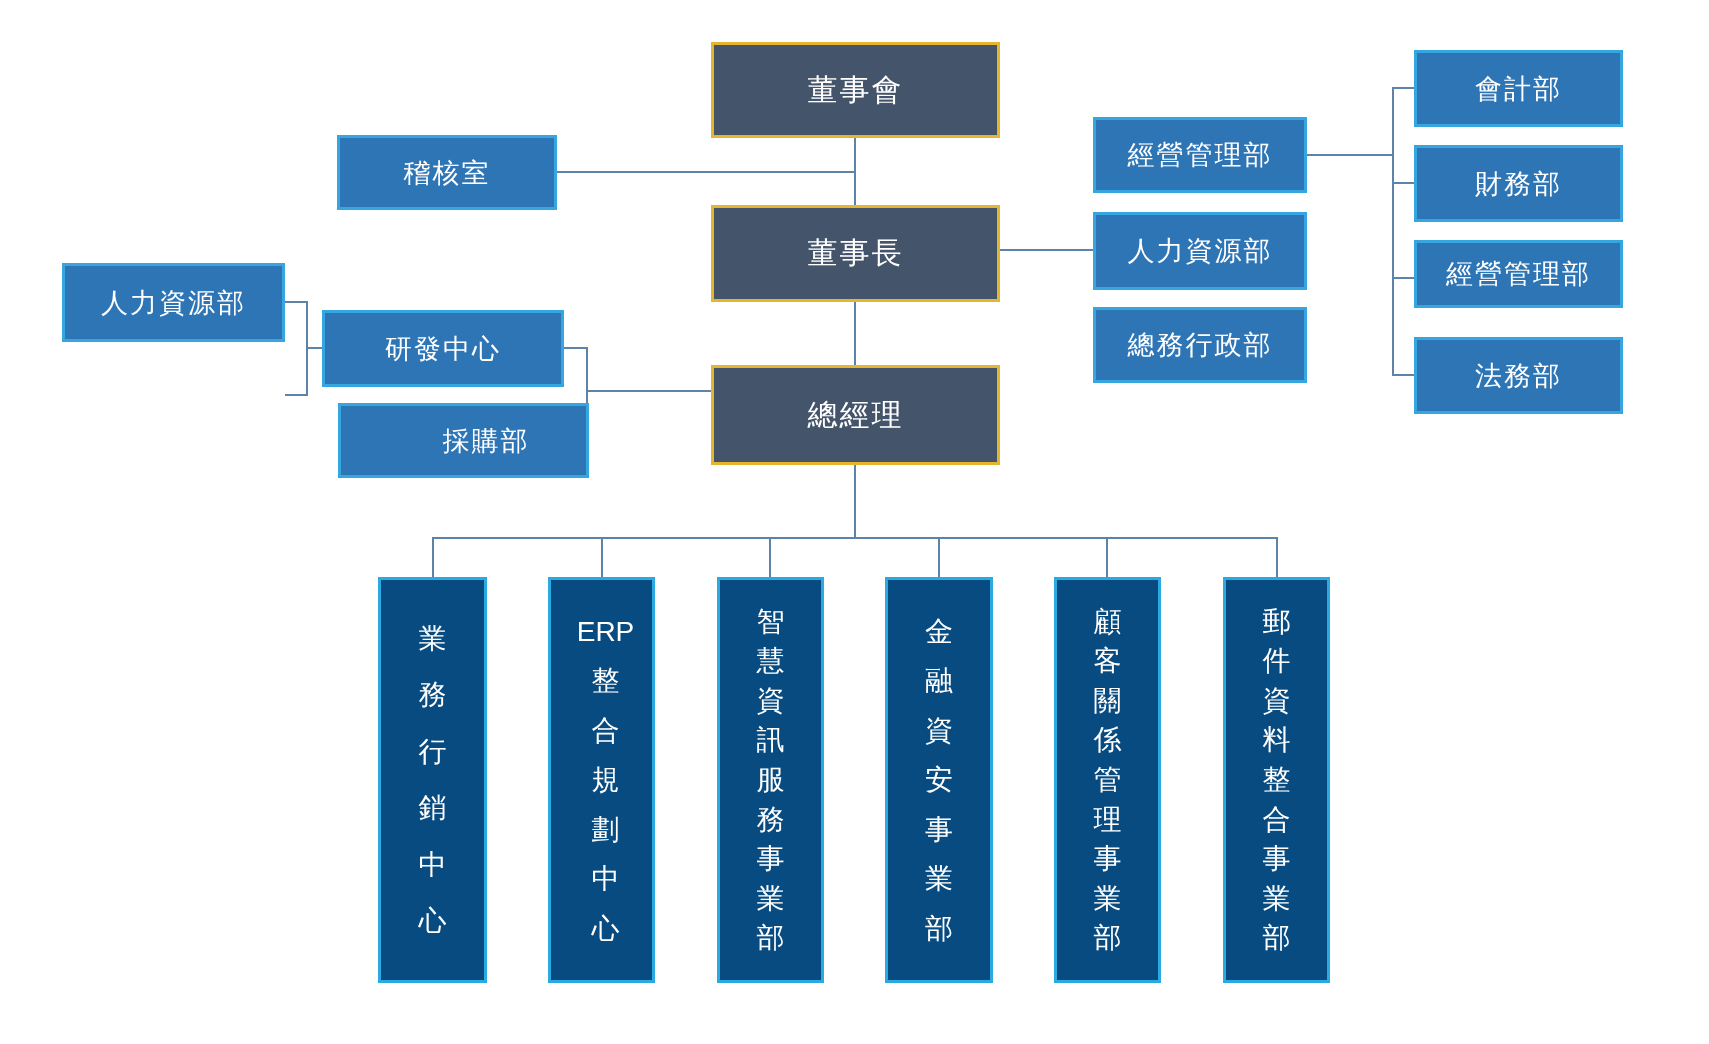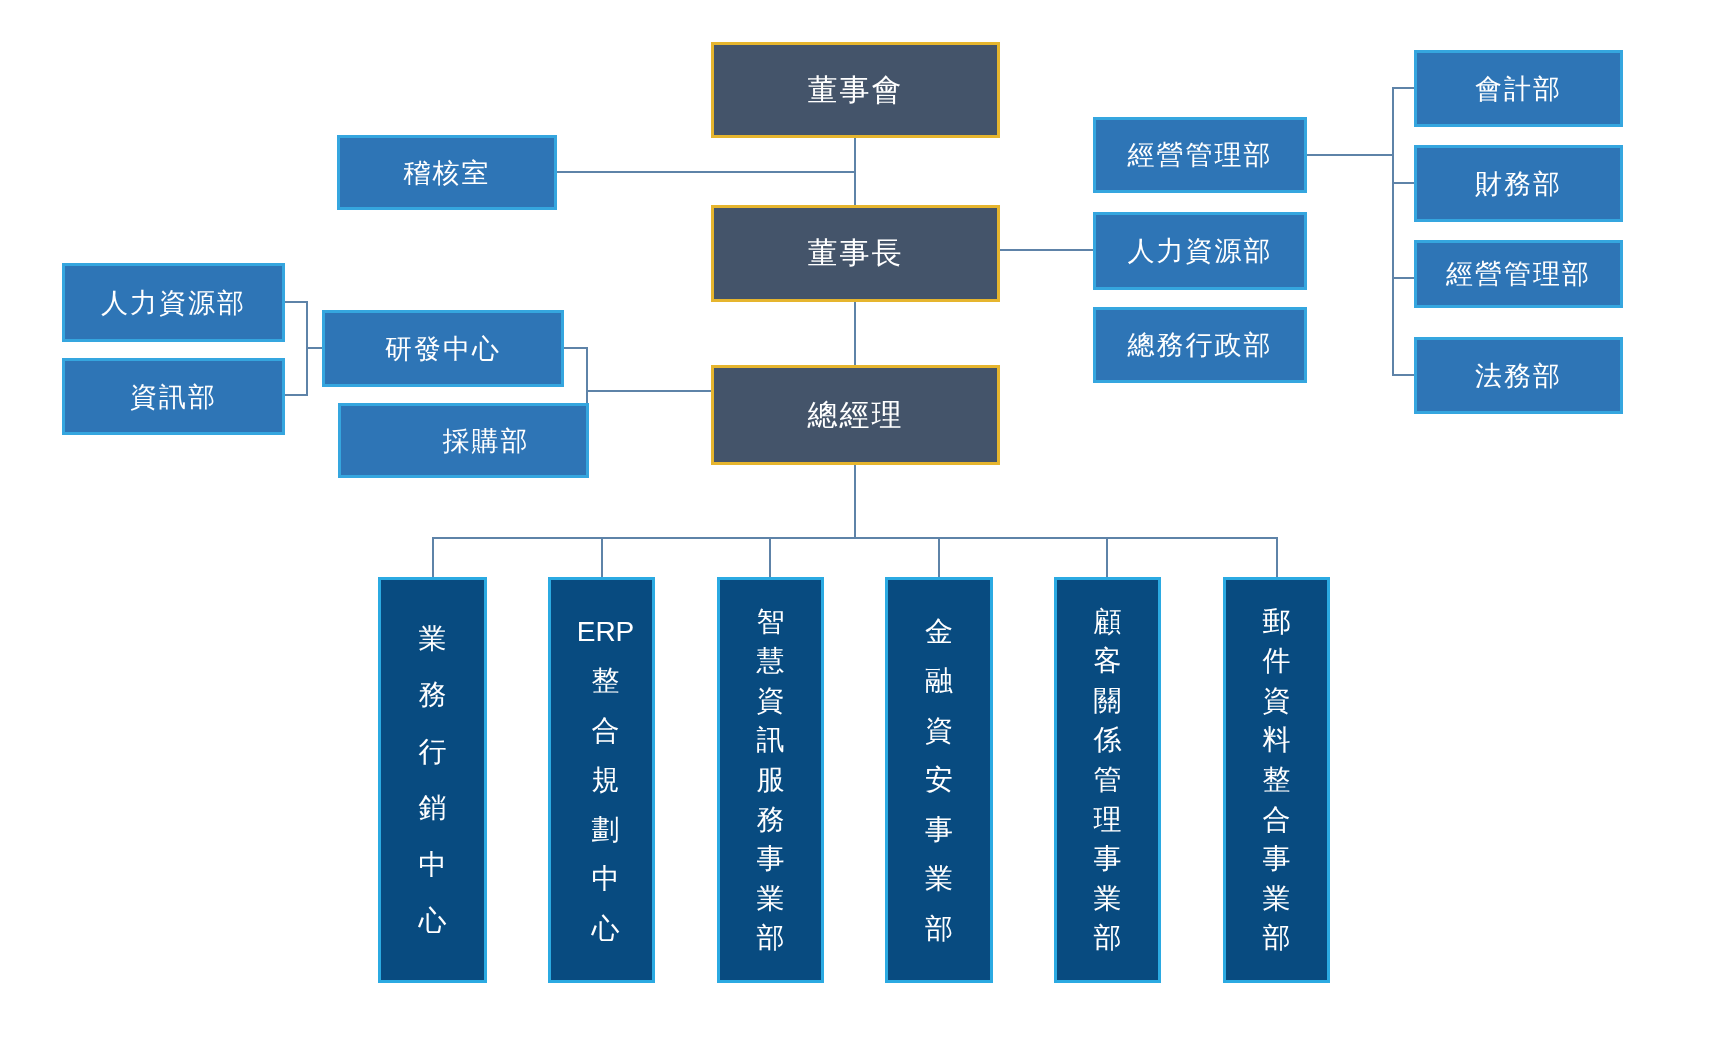--- a/index.html
+++ b/index.html
@@ -101,21 +101,20 @@
   <div class="vline" style="left:938px;top:537px;height:40px;"></div>
   <div class="vline" style="left:1106px;top:537px;height:40px;"></div>
   <div class="vline" style="left:1276px;top:537px;height:40px;"></div>
 
   <div class="node exec" style="left:711px;top:205px;width:289px;height:97px;">董事長</div>
   <div class="node exec" style="left:711px;top:42px;width:289px;height:96px;">董事會</div>
   <div class="node exec" style="left:711px;top:365px;width:289px;height:100px;">總經理</div>
 
   <div class="node dept" style="left:337px;top:135px;width:220px;height:75px;">稽核室</div>
   <div class="node dept" style="left:62px;top:263px;width:223px;height:79px;">人力資源部</div>
-  <div class="node dept" style="left:62px;top:358px;width:223px;height:77px;">資訊部</div>
   <div class="node dept" style="left:322px;top:310px;width:242px;height:77px;">研發中心</div>
   <div class="node dept" style="left:338px;top:403px;width:251px;height:75px;padding-left:45px;">採購部</div>
   <div class="node dept" style="left:1093px;top:117px;width:214px;height:76px;">經營管理部</div>
   <div class="node dept" style="left:1093px;top:212px;width:214px;height:78px;">人力資源部</div>
   <div class="node dept" style="left:1093px;top:307px;width:214px;height:76px;">總務行政部</div>
   <div class="node dept" style="left:1414px;top:50px;width:209px;height:77px;">會計部</div>
   <div class="node dept" style="left:1414px;top:145px;width:209px;height:77px;">財務部</div>
   <div class="node dept" style="left:1414px;top:240px;width:209px;height:68px;">經營管理部</div>
   <div class="node dept" style="left:1414px;top:337px;width:209px;height:77px;">法務部</div>
 

